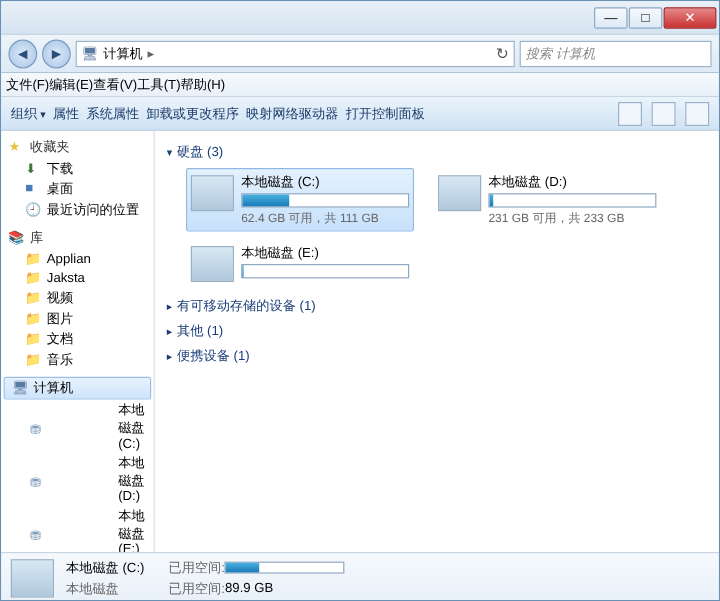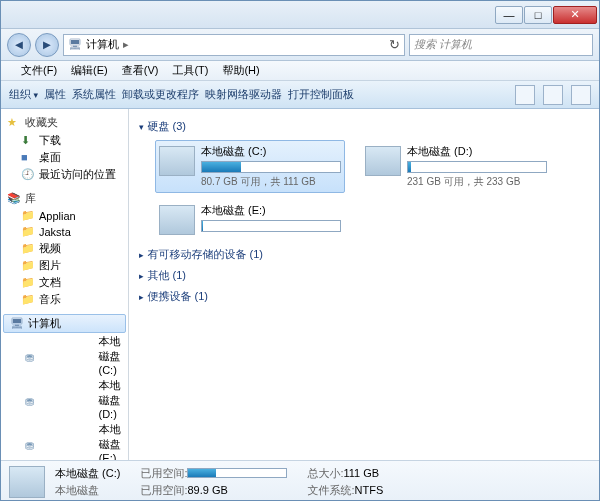--- a/index.html
+++ b/index.html
@@ -6,22 +6,22 @@
 body { width: 600px; height: 501px; background: #fff; overflow: hidden; border: 1px solid #6a8fb5; }
 .titlebar { height: 28px; background: linear-gradient(#e8f0f8, #d6e4f2); display: flex; align-items: center; justify-content: flex-end; padding-right: 2px; border-bottom: 1px solid #b0c4d8; }
 .winbtn { width: 28px; height: 18px; margin-left: 1px; display: flex; align-items: center; justify-content: center; border: 1px solid #8fa8c2; border-radius: 2px; background: linear-gradient(#f5f9fd,#dde9f5); }
 .winbtn.close { width: 44px; background: linear-gradient(#e68a8a,#c93030); border-color: #a02020; color: #fff; }
 .navbar { height: 32px; background: linear-gradient(#eef4fa,#dde9f5); display: flex; align-items: center; padding: 0 6px; gap: 4px; border-bottom: 1px solid #b0c4d8; }
 .navbtn { width: 24px; height: 24px; border-radius: 50%; background: radial-gradient(#dceafc,#a7c4e2); border: 1px solid #7a9bc0; display: flex; align-items: center; justify-content: center; color: #2a4d7a; font-size: 13px; }
 .addressbar { flex: 1; height: 22px; background: #fff; border: 1px solid #9cb2ca; display: flex; align-items: center; padding: 0 4px; gap: 4px; }
 .addressbar .seg { color: #000; }
 .addressbar .arrow { color: #666; }
 .refresh { margin-left: auto; color: #555; font-size: 13px; }
-.searchbox { width: 184px; height: 22px; background: #fff; border: 1px solid #9cb2ca; display: flex; align-items: center; padding: 0 4px; color: #888; font-style: italic; }
-.menubar { height: 20px; background: linear-gradient(#f5f9fd,#e8f0f8); display: flex; align-items: center; padding: 0 20px; gap: 14px; border-bottom: 1px solid #c6d4e2; }
+.searchbox { width: 160px; height: 22px; background: #fff; border: 1px solid #9cb2ca; display: flex; align-items: center; padding: 0 4px; color: #888; font-style: italic; }
+.menubar { height: 20px; background: linear-gradient(#f5f9fd,#e8f0f8); display: flex; align-items: center; padding: 0 4px; border-bottom: 1px solid #c6d4e2; }
 .menubar span { color: #000; }
 .toolbar { height: 28px; background: linear-gradient(#eaf3fb,#cfe3f4); display: flex; align-items: center; padding: 0 8px; gap: 6px; border-bottom: 1px solid #a6c0da; }
 .toolbar span { color: #1c3d6b; }
 .toolbar .dd::after { content: " ▾"; font-size: 9px; }
 .toolright { margin-left: auto; display: flex; gap: 8px; }
 .toolright .ic { width: 20px; height: 20px; border: 1px solid #9cb2ca; background: #f0f6fc; }
 .body { display: flex; height: 351px; }
 .sidebar { width: 128px; background: #fff; border-right: 1px solid #d0d8e0; overflow: hidden; padding: 4px 0; }
 .sb-group { margin-bottom: 6px; }
 .sb-head { display: flex; align-items: center; gap: 4px; padding: 2px 6px; color: #333; }
@@ -180,21 +180,21 @@
         <span>硬盘 (3)</span>
       </div>
     <div class="drives" id="drives-host">
         <div class="drive sel">
           <div class="drive-ic"></div>
           <div class="drive-info">
             <div class="drive-name">本地磁盘 (C:)</div>
             <div class="drive-bar">
               <div class="fill" style="width:28%"></div>
             </div>
-            <div class="drive-free">80.7 GB 可用，共 111 GB</div>
+            <div class="drive-free">62.4 GB 可用，共 111 GB</div>
           </div>
         </div>
         <div class="drive">
           <div class="drive-ic"></div>
           <div class="drive-info">
             <div class="drive-name">本地磁盘 (D:)</div>
             <div class="drive-bar">
               <div class="fill" style="width:2%"></div>
             </div>
             <div class="drive-free">231 GB 可用，共 233 GB</div>
@@ -237,24 +237,14 @@
           <span class="status-label">已用空间:</span>
           <div class="minibar">
             <div class="fill" id="status-fill" style="width: 28%;"></div>
           </div>
         </div>
       <div class="status-row">
           <span class="status-label">已用空间:</span>
           <span class="status-val">89.9 GB</span>
         </div>
     </div>
-    <div class="status-col">
-      <div class="status-row">
-          <span class="status-label">总大小:</span>
-          <span class="status-val">111 GB</span>
-        </div>
-      <div class="status-row">
-          <span class="status-label">文件系统:</span>
-          <span class="status-val">NTFS</span>
-        </div>
-    </div>
   </div>
 </div>
 
 </body></html>

